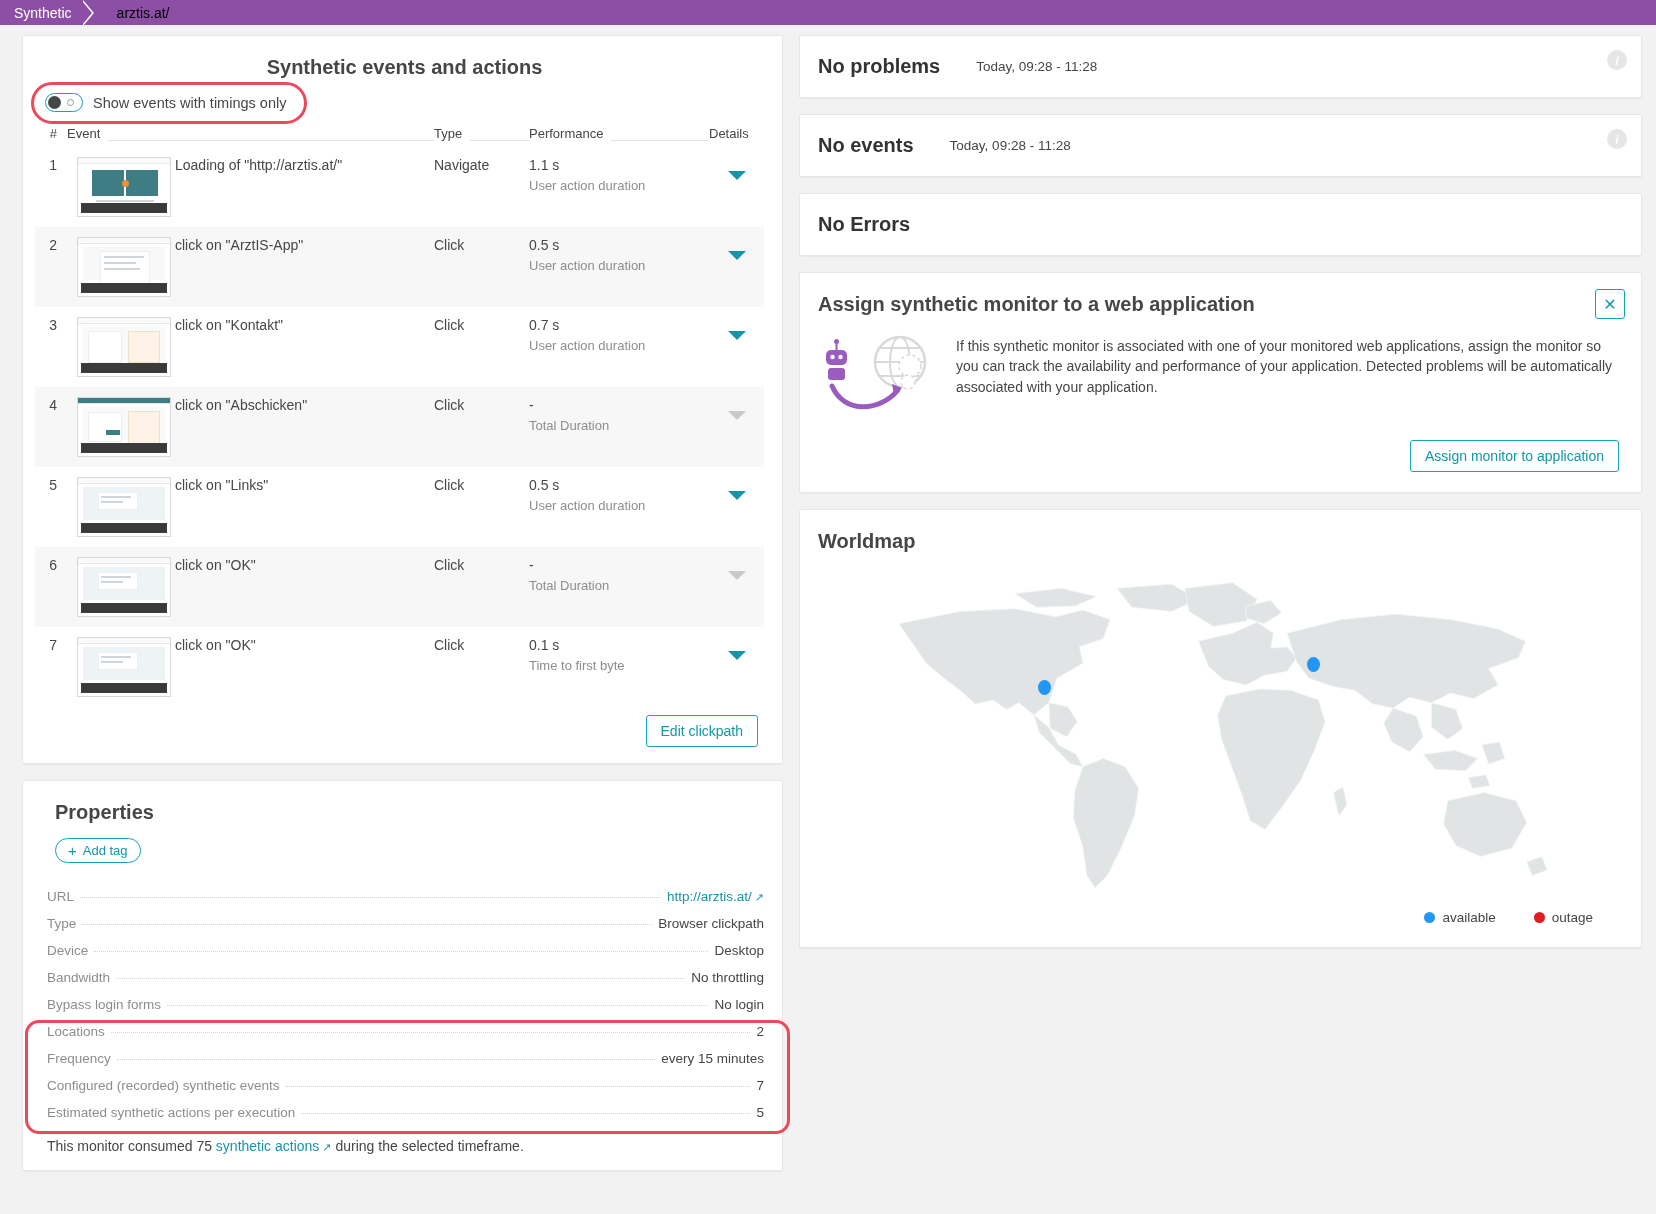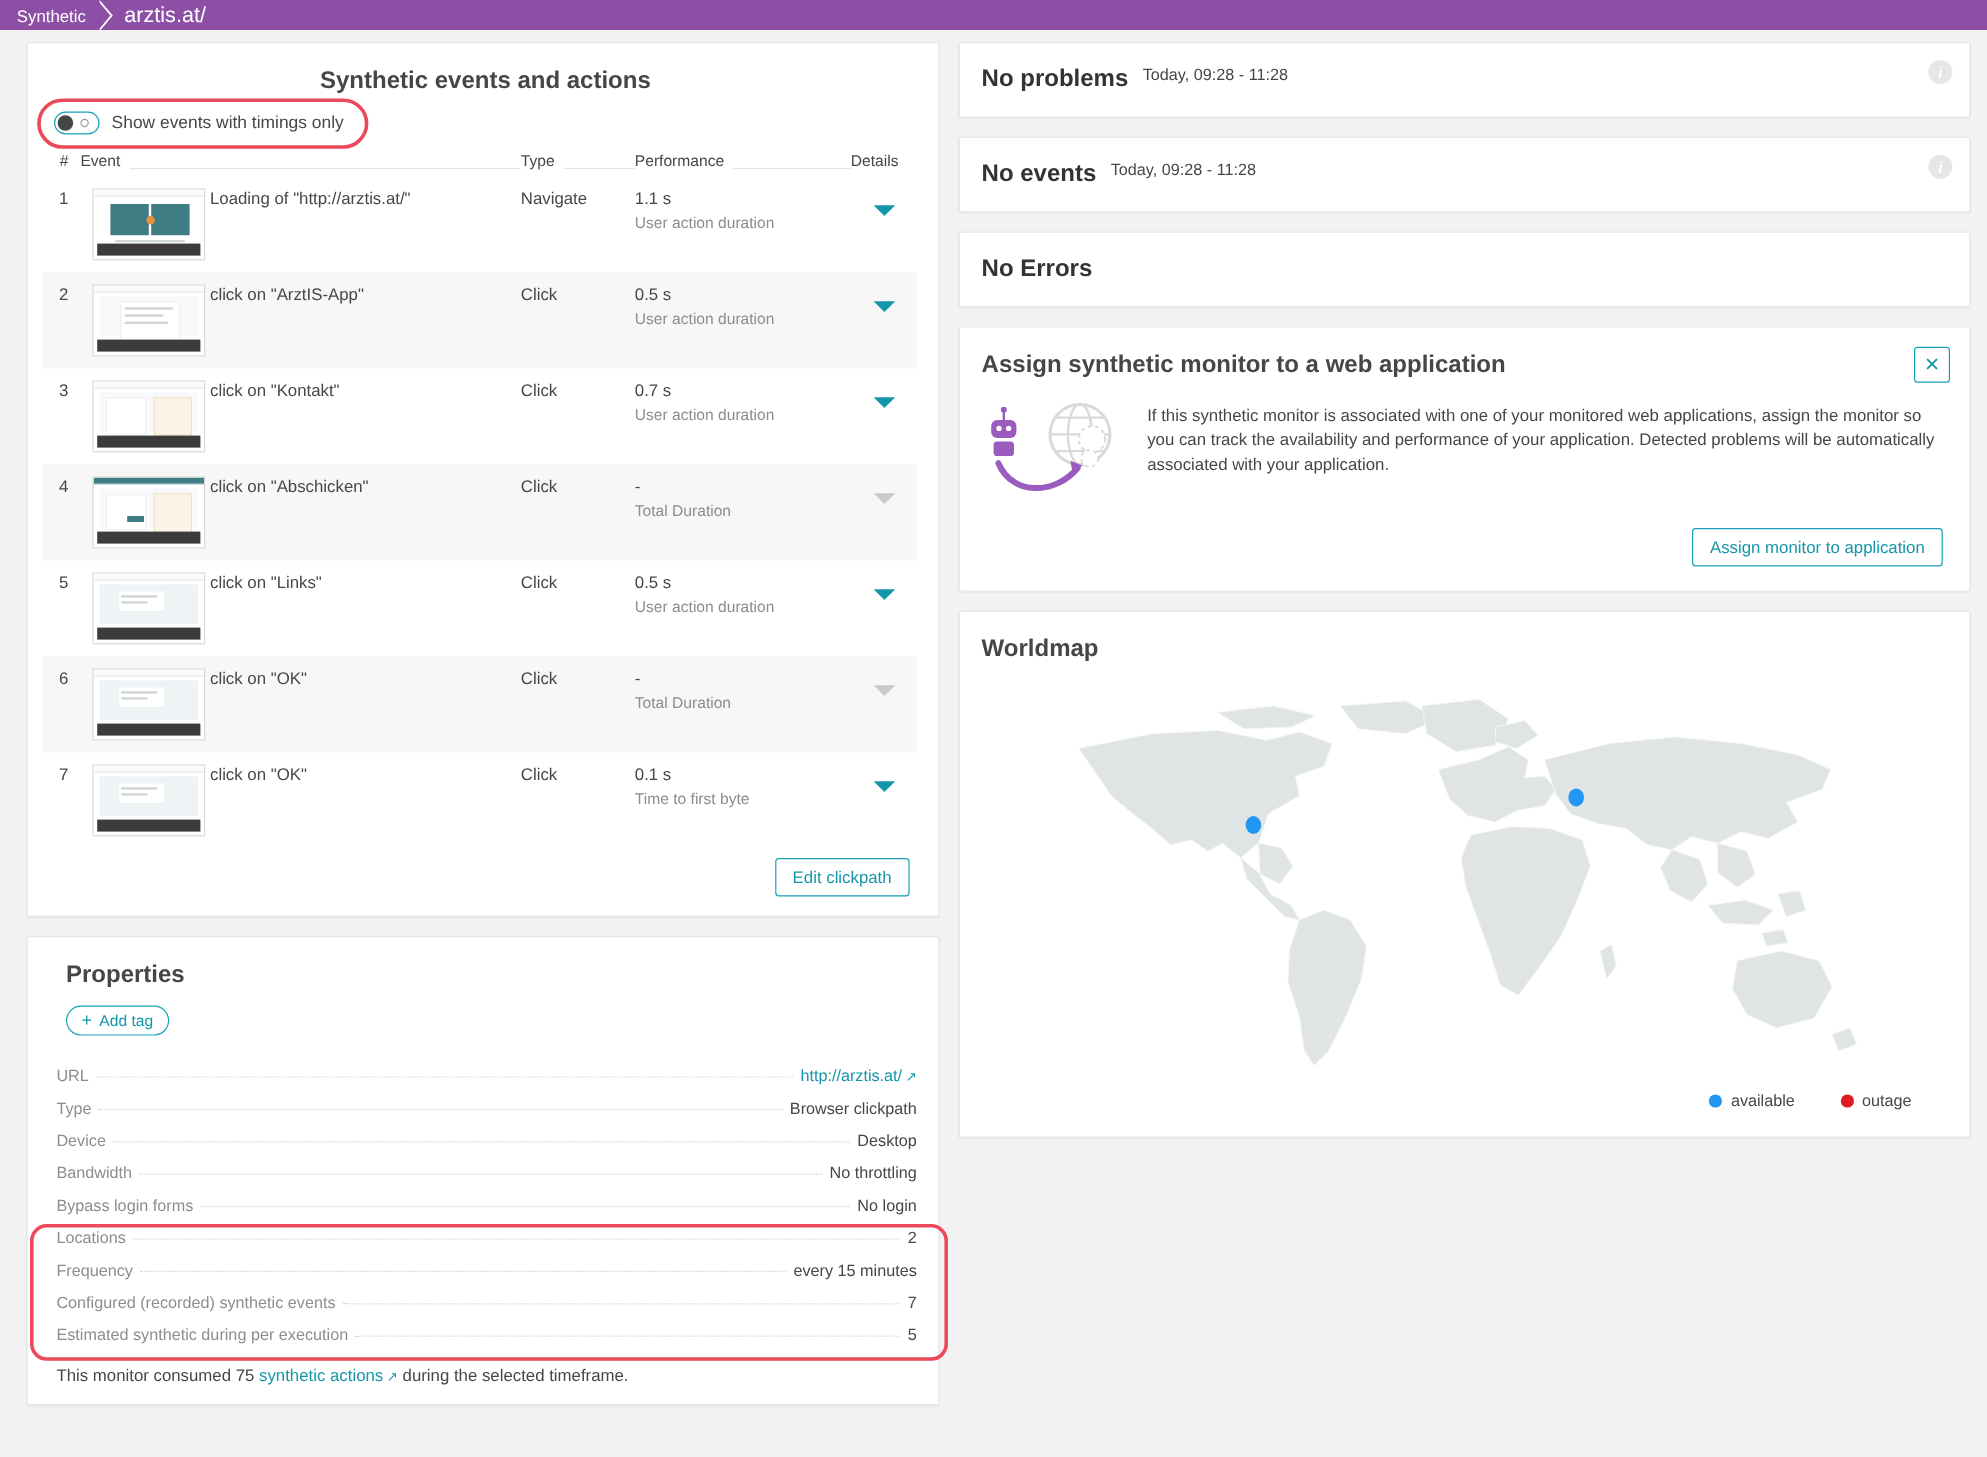--- a/index.html
+++ b/index.html
@@ -23,21 +23,21 @@
     position:relative;
   }
   .crumb-arrow{
     width:0;height:0;border-top:13px solid transparent;border-bottom:13px solid transparent;
     border-left:11px solid #fff; position:relative; left:-1px;
   }
   .crumb-arrow-inner{
     width:0;height:0;border-top:12px solid transparent;border-bottom:12px solid transparent;
     border-left:10px solid #8c4fa5; position:relative; left:-12px; top:-12px;
   }
-  .crumb-current{ color:#ffffff; font-size:18px; margin-left:9px; }
+  .crumb-current{ color:#000000; font-size:14px; margin-left:22px; }
 
   
   .page{ display:flex; width:1656px; height:1189px; background:#f2f2f2; }
   .col-left{ width:795px; flex:0 0 795px; padding:10px 12px 0 22px;}
   .col-right{ flex:1; padding:10px 14px 0 4px; }
 
   .card{
     background:#fff; border:1px solid #e7e7e7; border-radius:2px;
     box-shadow:0 1px 1px rgba(0,0,0,.04);
     margin-bottom:16px; position:relative;
@@ -131,21 +131,21 @@
   .prop-val{ color:#454646; white-space:nowrap;}
   .prop-val a{ color:#1496a8; text-decoration:none;}
   .ext{ display:inline-block; font-size:11px; margin-left:3px; color:#1496a8;}
   .consumed{ font-size:14px; color:#454646; padding:12px 0 4px 0;}
   .consumed a{ color:#1496a8; text-decoration:none;}
   .hl-rect{
     position:absolute; border:3px solid #ec4a5a; border-radius:14px; pointer-events:none;
   }
 
   
-  .status-card{ padding:19px 22px 19px 18px; display:flex; align-items:flex-start;}
+  .status-card{ padding:19px 22px 19px 18px; display:flex; align-items:center;gap:24px;}
   .status-card .big{ font-size:20px; font-weight:bold; color:#333; }
   .status-card .when{ font-size:13.5px; color:#454646; margin-left:12px;}
   .info-icon{
     position:absolute; right:14px; top:14px; width:20px;height:20px;border-radius:50%;
     background:#e6e6e6; color:#fff; font-size:13px; font-weight:bold;
     display:flex;align-items:center;justify-content:center; font-style:italic;
   }
 
   .assign-card{ padding:20px 22px 20px 18px; }
   .assign-card h2{ margin-bottom:16px; }
@@ -427,21 +427,21 @@
               <span class="prop-key">Frequency</span>
               <span class="prop-dots"></span>
               <span class="prop-val"><span>every 15 minutes</span></span>
             </div>
             <div class="prop-row">
               <span class="prop-key">Configured (recorded) synthetic events</span>
               <span class="prop-dots"></span>
               <span class="prop-val"><span>7</span></span>
             </div>
             <div class="prop-row">
-              <span class="prop-key">Estimated synthetic during per execution</span>
+              <span class="prop-key">Estimated synthetic actions per execution</span>
               <span class="prop-dots"></span>
               <span class="prop-val"><span>5</span></span>
             </div>
           </div>
         <div class="consumed">
           <span>This monitor consumed 75 </span><a href="#">synthetic actions</a><span class="ext">↗</span><span> during the selected timeframe.</span>
         </div>
         <div class="hl-rect" style="left:-10px; top:137px; width:765px; height:114px;"></div>
       </div>
 

